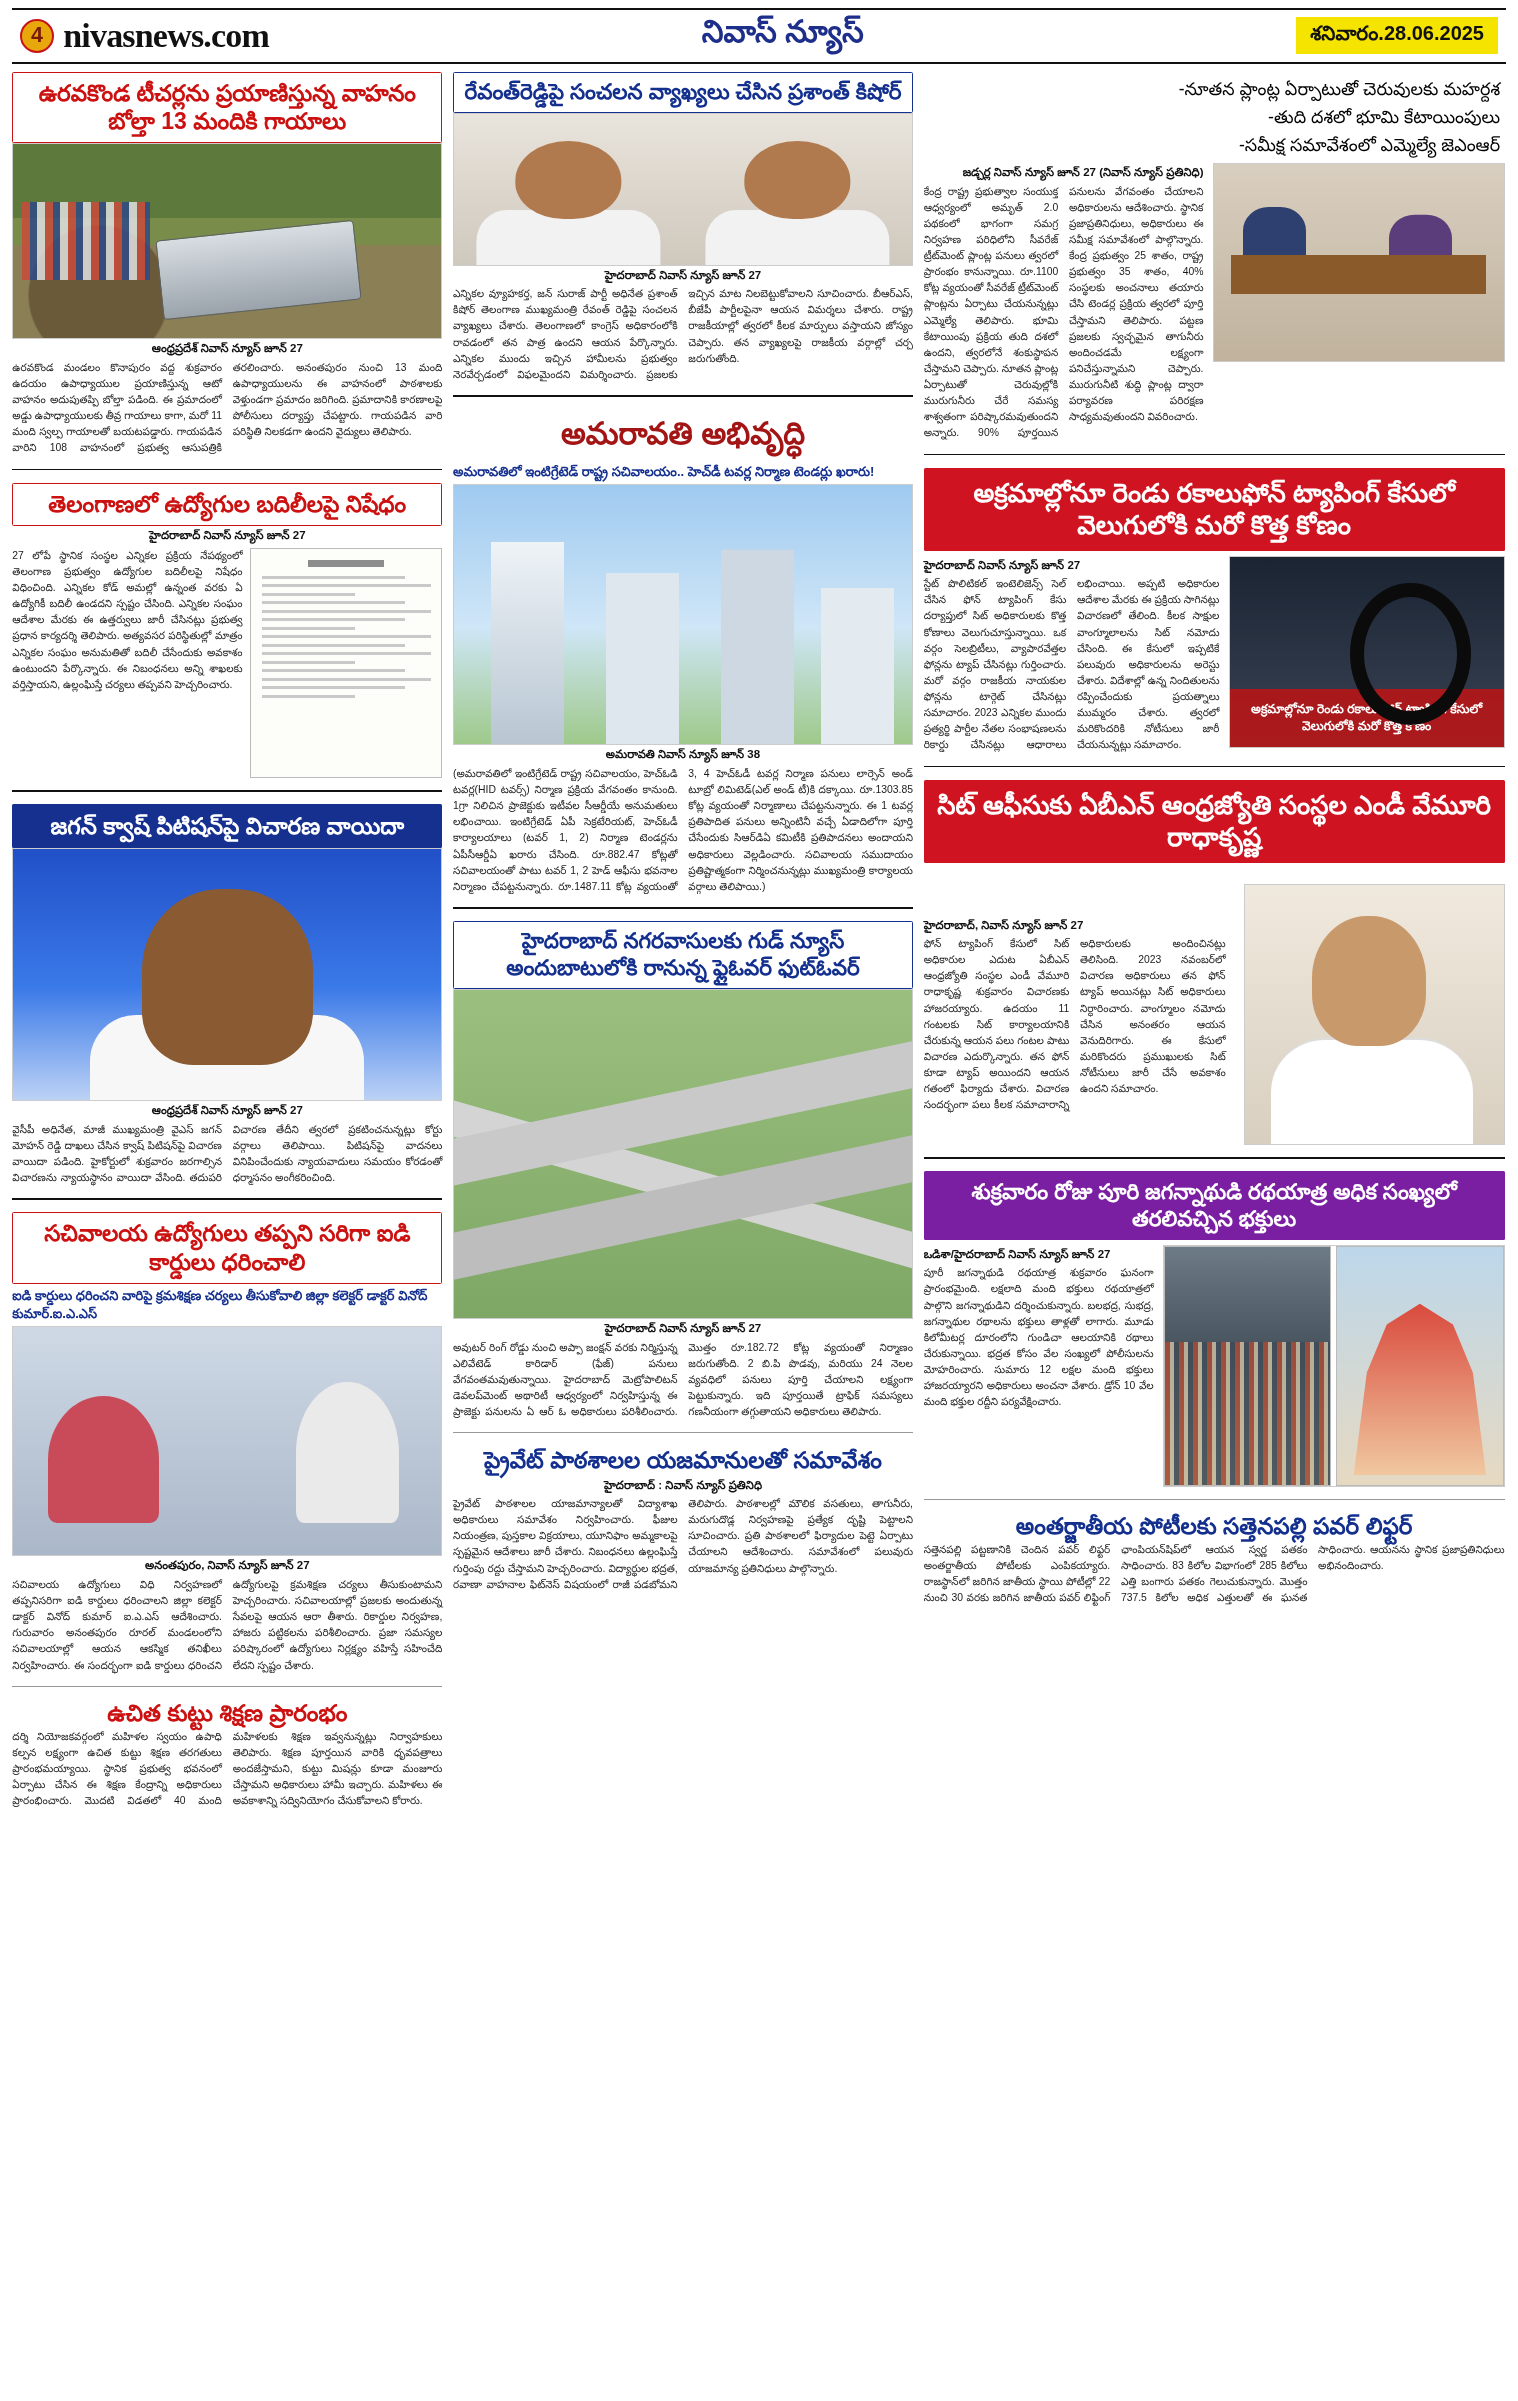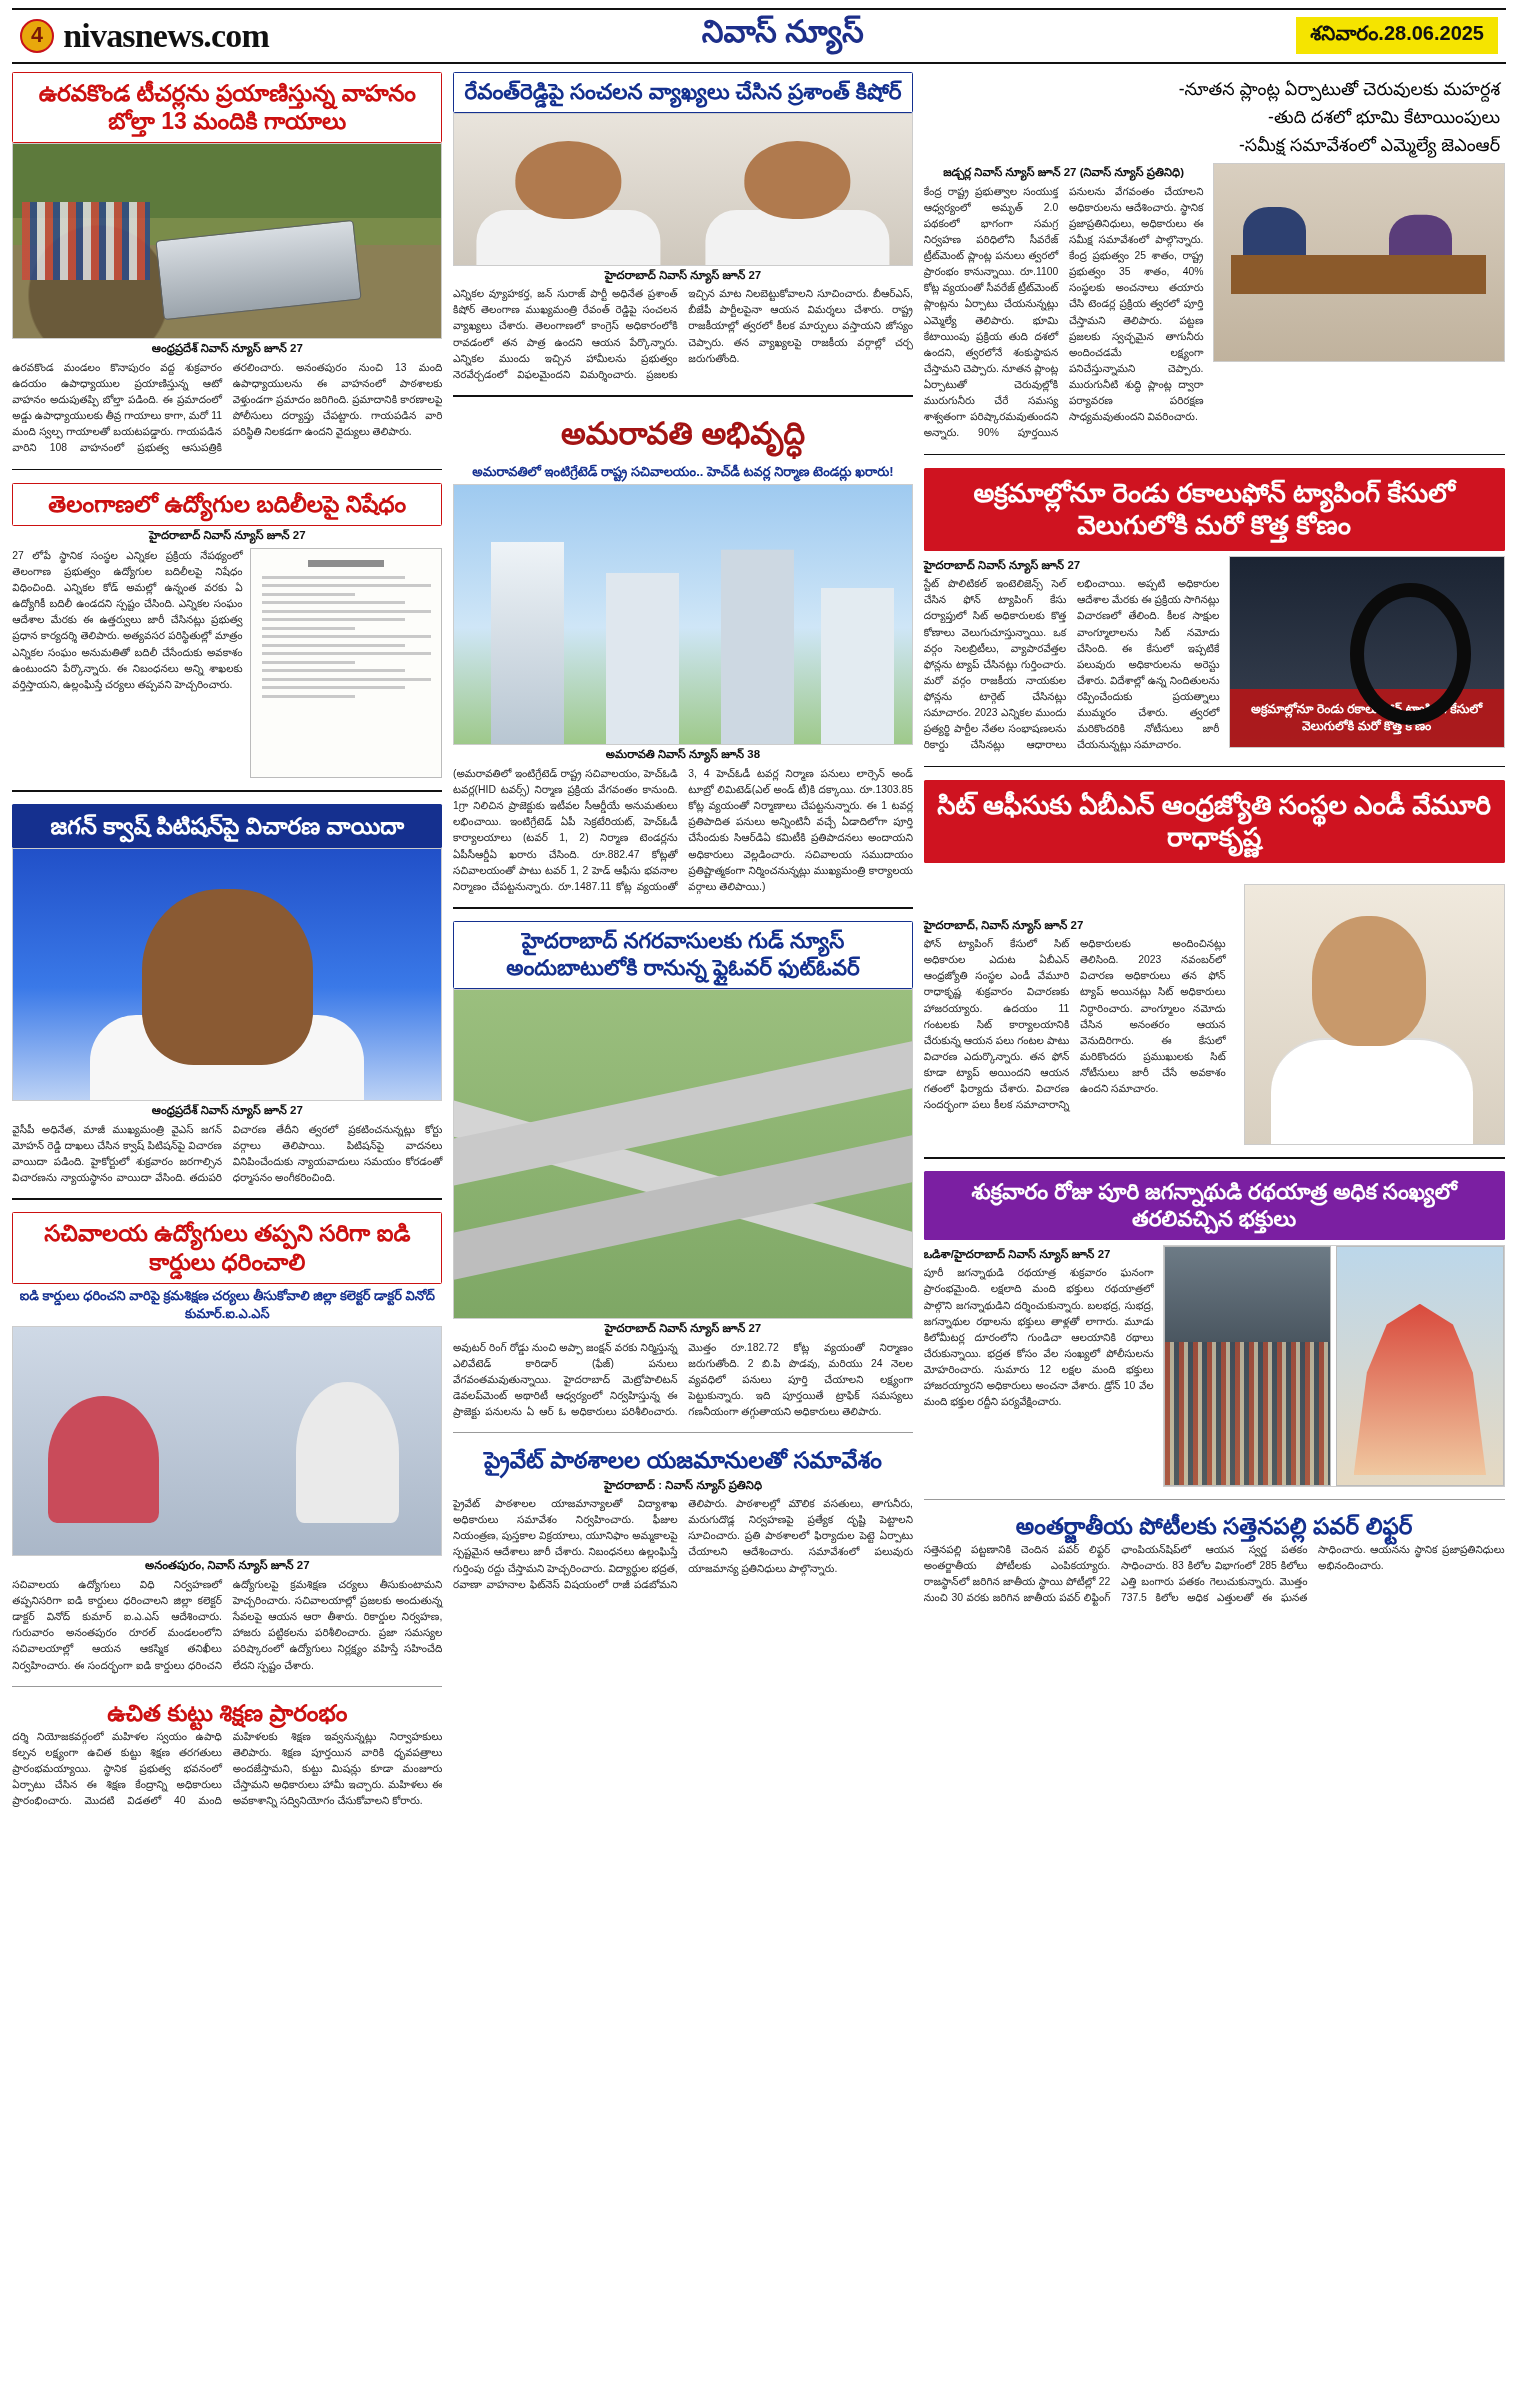--- a/index.html
+++ b/index.html
@@ -54,21 +54,21 @@
   .bullets div { margin:1.5px 0; }
 
   
   .body-txt {
     font-size:10.4px; line-height:1.55; text-align:justify; color:#1a1a1a;
     column-gap:10.7px; hyphens:auto;
   }
   .body-txt.c2 { column-count:2; }
   .body-txt.c3 { column-count:3; }
   .dateline { font-size:11.5px; font-weight:bold; text-align:center; color:#111; margin:3.1px 0 1.5px; }
-  .subcap { font-size:13px; font-weight:bold; text-align:center; color:#15308f; line-height:1.4; margin:3.1px 0; }
+  .subcap { font-size:13px; font-weight:bold; color:#15308f; line-height:1.4; margin:3.1px 0; }
 
   
   .ph { width:100%; position:relative; overflow:hidden; border:0.8px solid #ccc; }
   .ph-accident {
     height:196px;
     background:
       radial-gradient(circle at 20% 78%, #6a5a3a 0 69px, transparent 71px),
       linear-gradient(#5d7a3c 0 38%, #7a8c4a 38% 52%, #8b7f55 52% 100%);
   }
   .ph-accident:after{
@@ -305,21 +305,21 @@
     <div class="col col-3">
 
       <div>
         <div class="bullets">
           <div>-నూతన ప్లాంట్ల ఏర్పాటుతో చెరువులకు మహర్దశ</div>
           <div>-తుది దశలో భూమి కేటాయింపులు</div>
           <div>-సమీక్ష సమావేశంలో ఎమ్మెల్యే జెఎంఆర్</div>
         </div>
         <div style="display:flex; gap:9.2px;">
           <div style="flex:1;">
-            <div class="dateline" style="text-align:center;">జడ్చర్ల నివాస్ న్యూస్ జూన్ 27 (నివాస్ న్యూస్ ప్రతినిధి)</div>
+            <div class="dateline" style="text-align:right;">జడ్చర్ల నివాస్ న్యూస్ జూన్ 27 (నివాస్ న్యూస్ ప్రతినిధి)</div>
             <div class="body-txt c2">కేంద్ర రాష్ట్ర ప్రభుత్వాల సంయుక్త ఆధ్వర్యంలో అమృత్ 2.0 పథకంలో భాగంగా సమగ్ర నిర్వహణ పరిధిలోని సీవరేజ్ ట్రీట్‌మెంట్ ప్లాంట్ల పనులు త్వరలో ప్రారంభం కానున్నాయి. రూ.1100 కోట్ల వ్యయంతో సీవరేజ్ ట్రీట్‌మెంట్ ప్లాంట్లను ఏర్పాటు చేయనున్నట్లు ఎమ్మెల్యే తెలిపారు. భూమి కేటాయింపు ప్రక్రియ తుది దశలో ఉందని, త్వరలోనే శంకుస్థాపన చేస్తామని చెప్పారు. నూతన ప్లాంట్ల ఏర్పాటుతో చెరువుల్లోకి మురుగునీరు చేరే సమస్య శాశ్వతంగా పరిష్కారమవుతుందని అన్నారు. 90% పూర్తయిన పనులను వేగవంతం చేయాలని అధికారులను ఆదేశించారు. స్థానిక ప్రజాప్రతినిధులు, అధికారులు ఈ సమీక్ష సమావేశంలో పాల్గొన్నారు. కేంద్ర ప్రభుత్వం 25 శాతం, రాష్ట్ర ప్రభుత్వం 35 శాతం, 40% సంస్థలకు అంచనాలు తయారు చేసి టెండర్ల ప్రక్రియ త్వరలో పూర్తి చేస్తామని తెలిపారు. పట్టణ ప్రజలకు స్వచ్ఛమైన తాగునీరు అందించడమే లక్ష్యంగా పనిచేస్తున్నామని చెప్పారు. మురుగునీటి శుద్ధి ప్లాంట్ల ద్వారా పర్యావరణ పరిరక్షణ సాధ్యమవుతుందని వివరించారు.</div>
           </div>
           <div class="ph ph-office" style="width:292px; height:199px;"></div>
         </div>
       </div>
 
       <div class="sep"></div>
 
       <div>
         <div class="hl hl-redfill" style="font-size:26px;">అక్రమాల్లోనూ రెండు రకాలుఫోన్ ట్యాపింగ్ కేసులో వెలుగులోకి మరో కొత్త కోణం</div>

